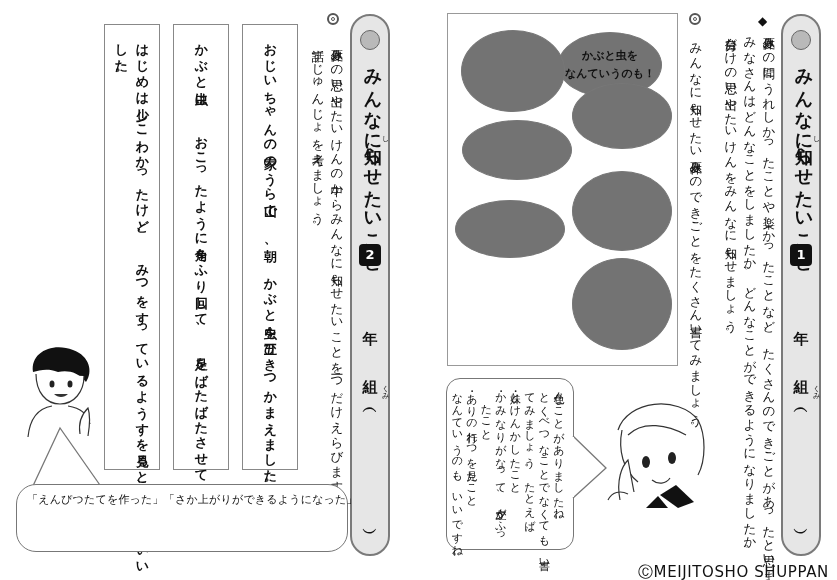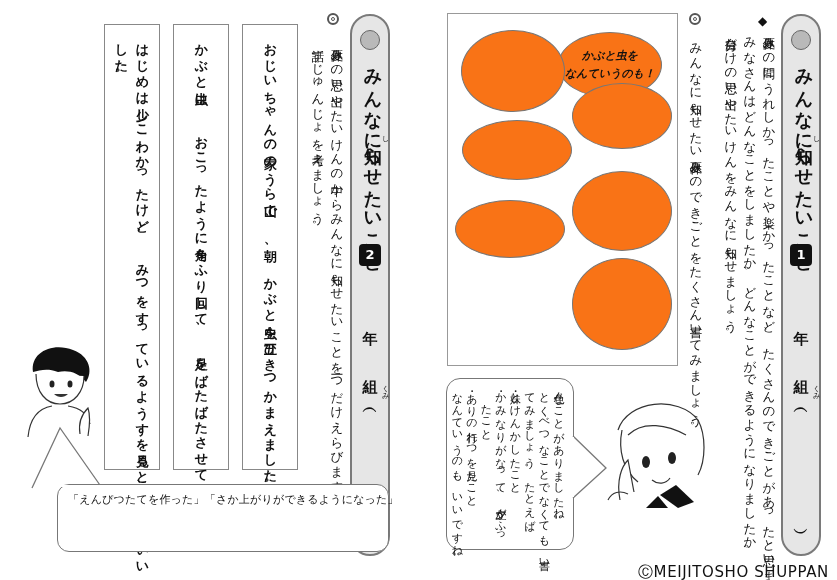--- a/index.html
+++ b/index.html
@@ -32,21 +32,21 @@
   .tab .lbl { position:absolute; left:0; width:100%; text-align:center; font-size:15px; font-weight:bold; }
   .ruby { font-size:7px; font-weight:normal; position:absolute; }
   .ring {
     position:absolute; width:8px; height:8px; border-radius:50%;
     border:2px solid #555; box-sizing:content-box;
   }
   .ring::after { content:""; position:absolute; left:2px; top:2px; width:4px; height:4px; border-radius:50%; border:1px solid #555; box-sizing:border-box; }
   .instr { font-size:12.5px; line-height:19px; letter-spacing:0.5px; }
   .box { position:absolute; border:1.5px solid #888; box-sizing:border-box; background:#fff; }
   .colbox { font-size:13px; font-weight:bold; line-height:20px; letter-spacing:1px; }
-  .ellipse { position:absolute; border:1.3px solid #777; border-radius:50%; box-sizing:border-box; background:#f97316;font-style:italic; }
+  .ellipse { position:absolute; border:1.3px solid #777; border-radius:50%; box-sizing:border-box; background:#737373; }
   .bubble {
     position:absolute; border:1.3px solid #777; border-radius:14px; background:#fff; box-sizing:border-box;
   }
   .copyright { font-size:15px; letter-spacing:0.6px; }
 </style>
 </head>
 <body>
 
 <div class="tab" style="left:781px; top:14px; width:40px; height:542px;">
   <div class="dot"></div>
@@ -156,18 +156,18 @@
   <ellipse cx="34" cy="42" rx="2.5" ry="3.5" fill="#222"></ellipse>
   <ellipse cx="52" cy="42" rx="2.5" ry="3.5" fill="#222"></ellipse>
   <path d="M36,52 C40,56 46,56 50,52 Z" fill="#333"></path>
   <path d="M10,95 C12,75 22,66 34,64 M50,64 C62,66 70,72 72,82" fill="none" stroke="#333" stroke-width="1.2"></path>
   <path d="M62,92 C60,80 64,72 70,66 C72,72 72,82 70,94" fill="#fff" stroke="#333" stroke-width="1.2"></path>
 </svg>
 
 <svg class="abs" style="left:30px; top:426px;" width="80" height="64">
   <polyline points="2,62 30,2 72,62" fill="#fff" stroke="#777" stroke-width="1.3"></polyline>
 </svg>
-<div class="bubble" style="left:16px; top:484px; width:332px; height:68px; border-radius:12px;margin-left:41px;">
+<div class="bubble" style="left:16px; top:484px; width:332px; height:68px; border-radius:20px;">
   <div class="abs" style="left:10px; top:6px; font-size:11px; line-height:18px; letter-spacing:0.2px; white-space:nowrap;">
     <div>「えんぴつたてを作った」「さか上がりができるようになった」</div>
   </div>
 </div>
 <div class="abs" style="left:43px; top:485px; width:64px; height:2px; background:#fff;"></div>
 
 </body></html>

